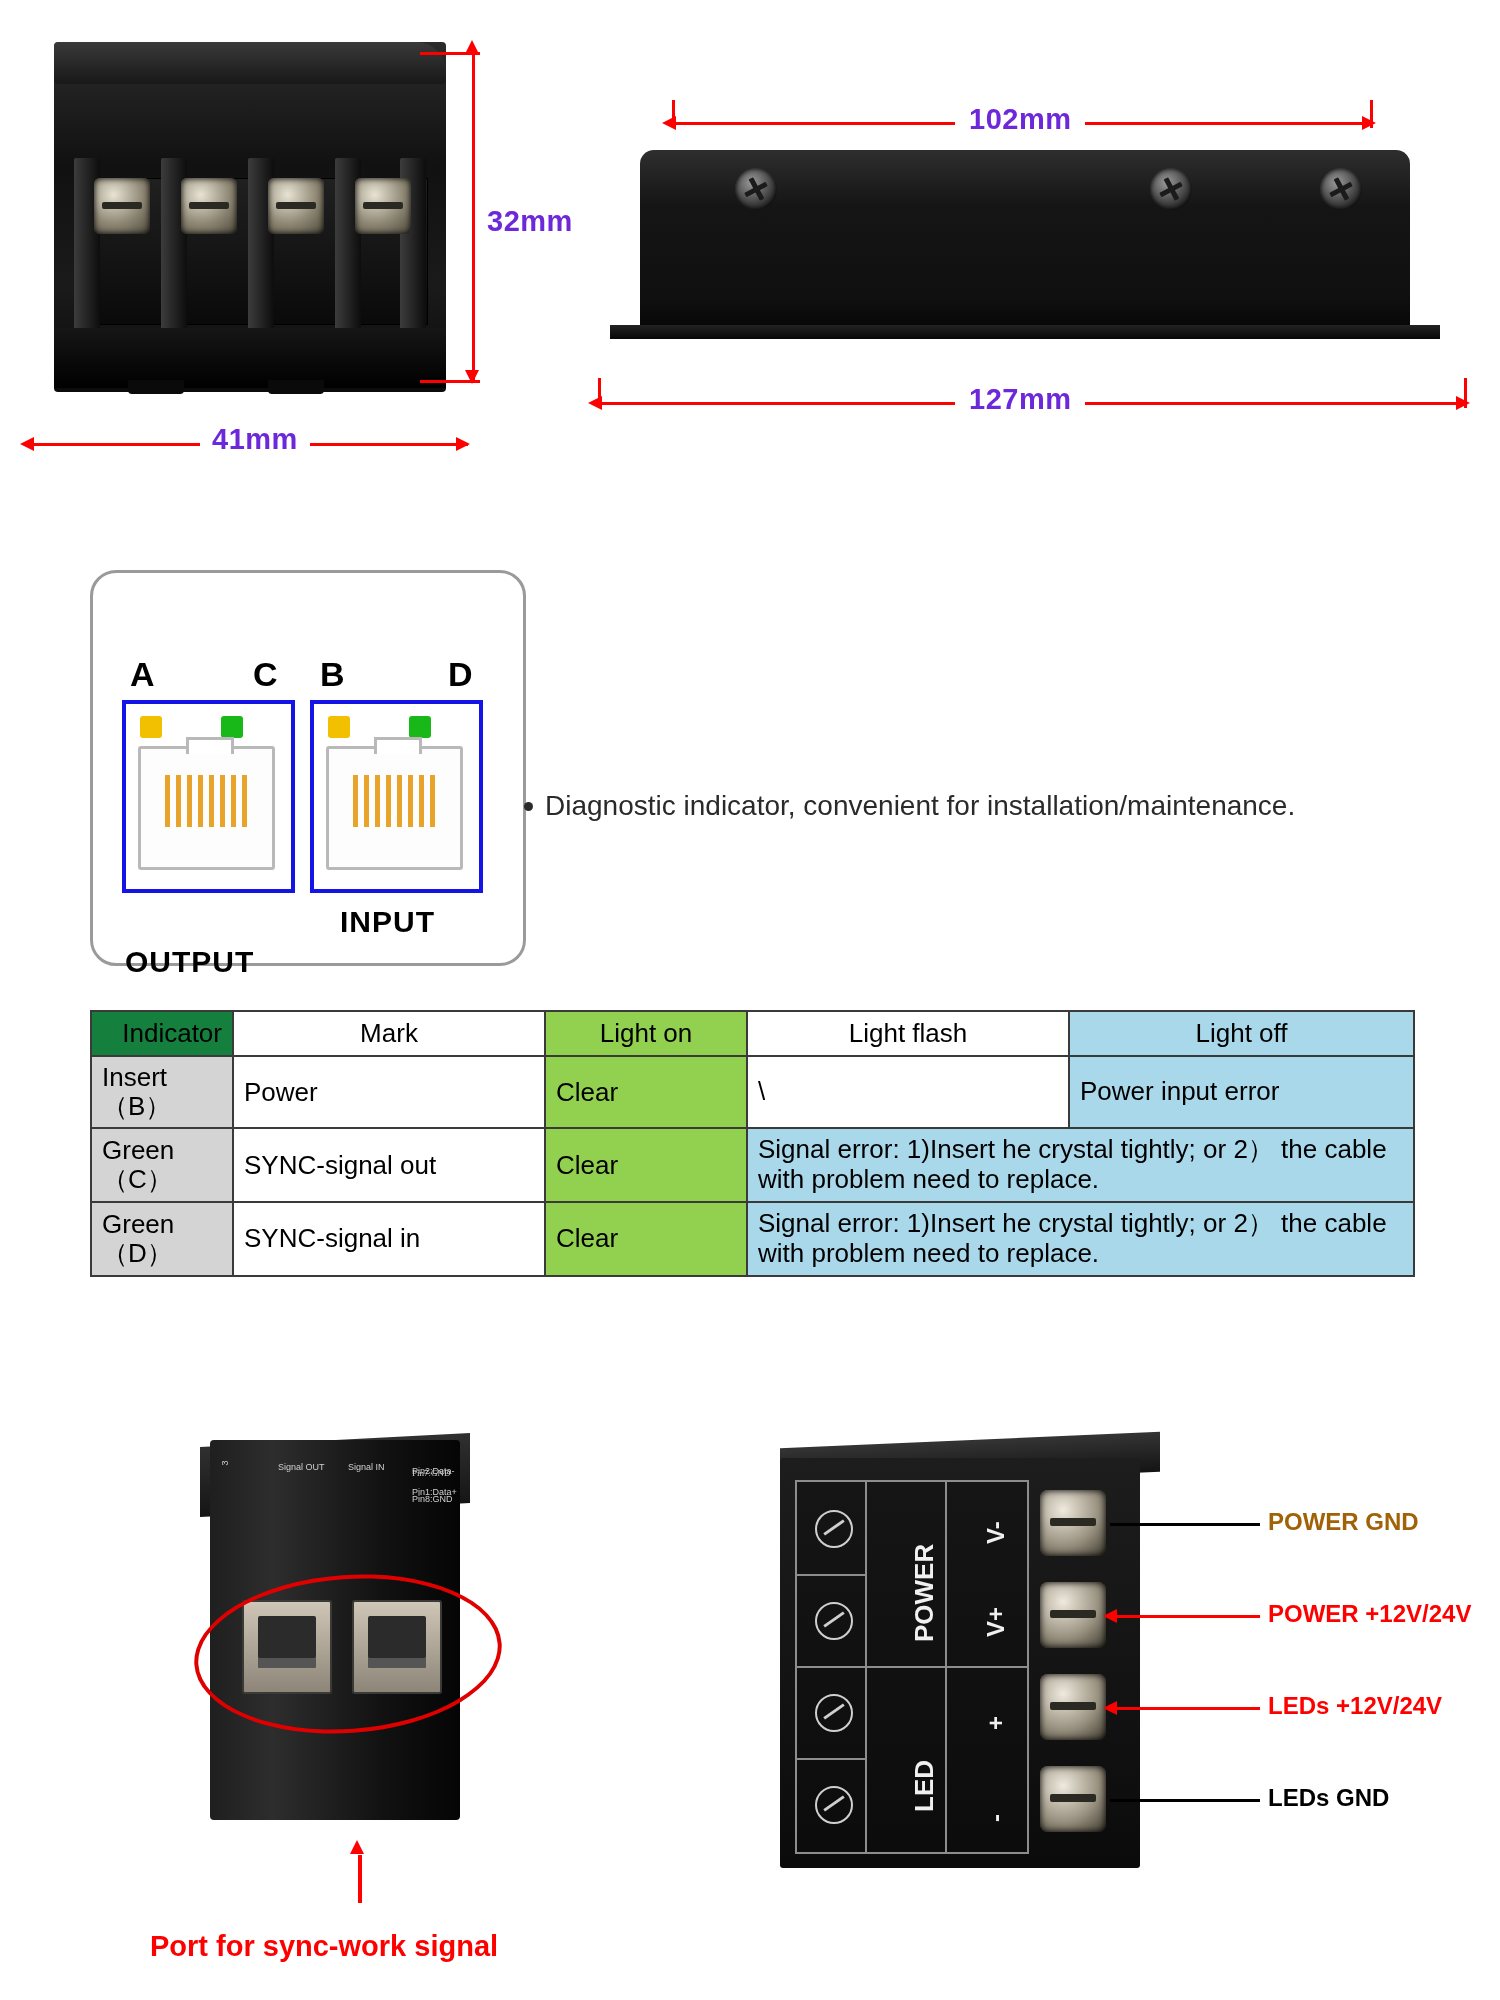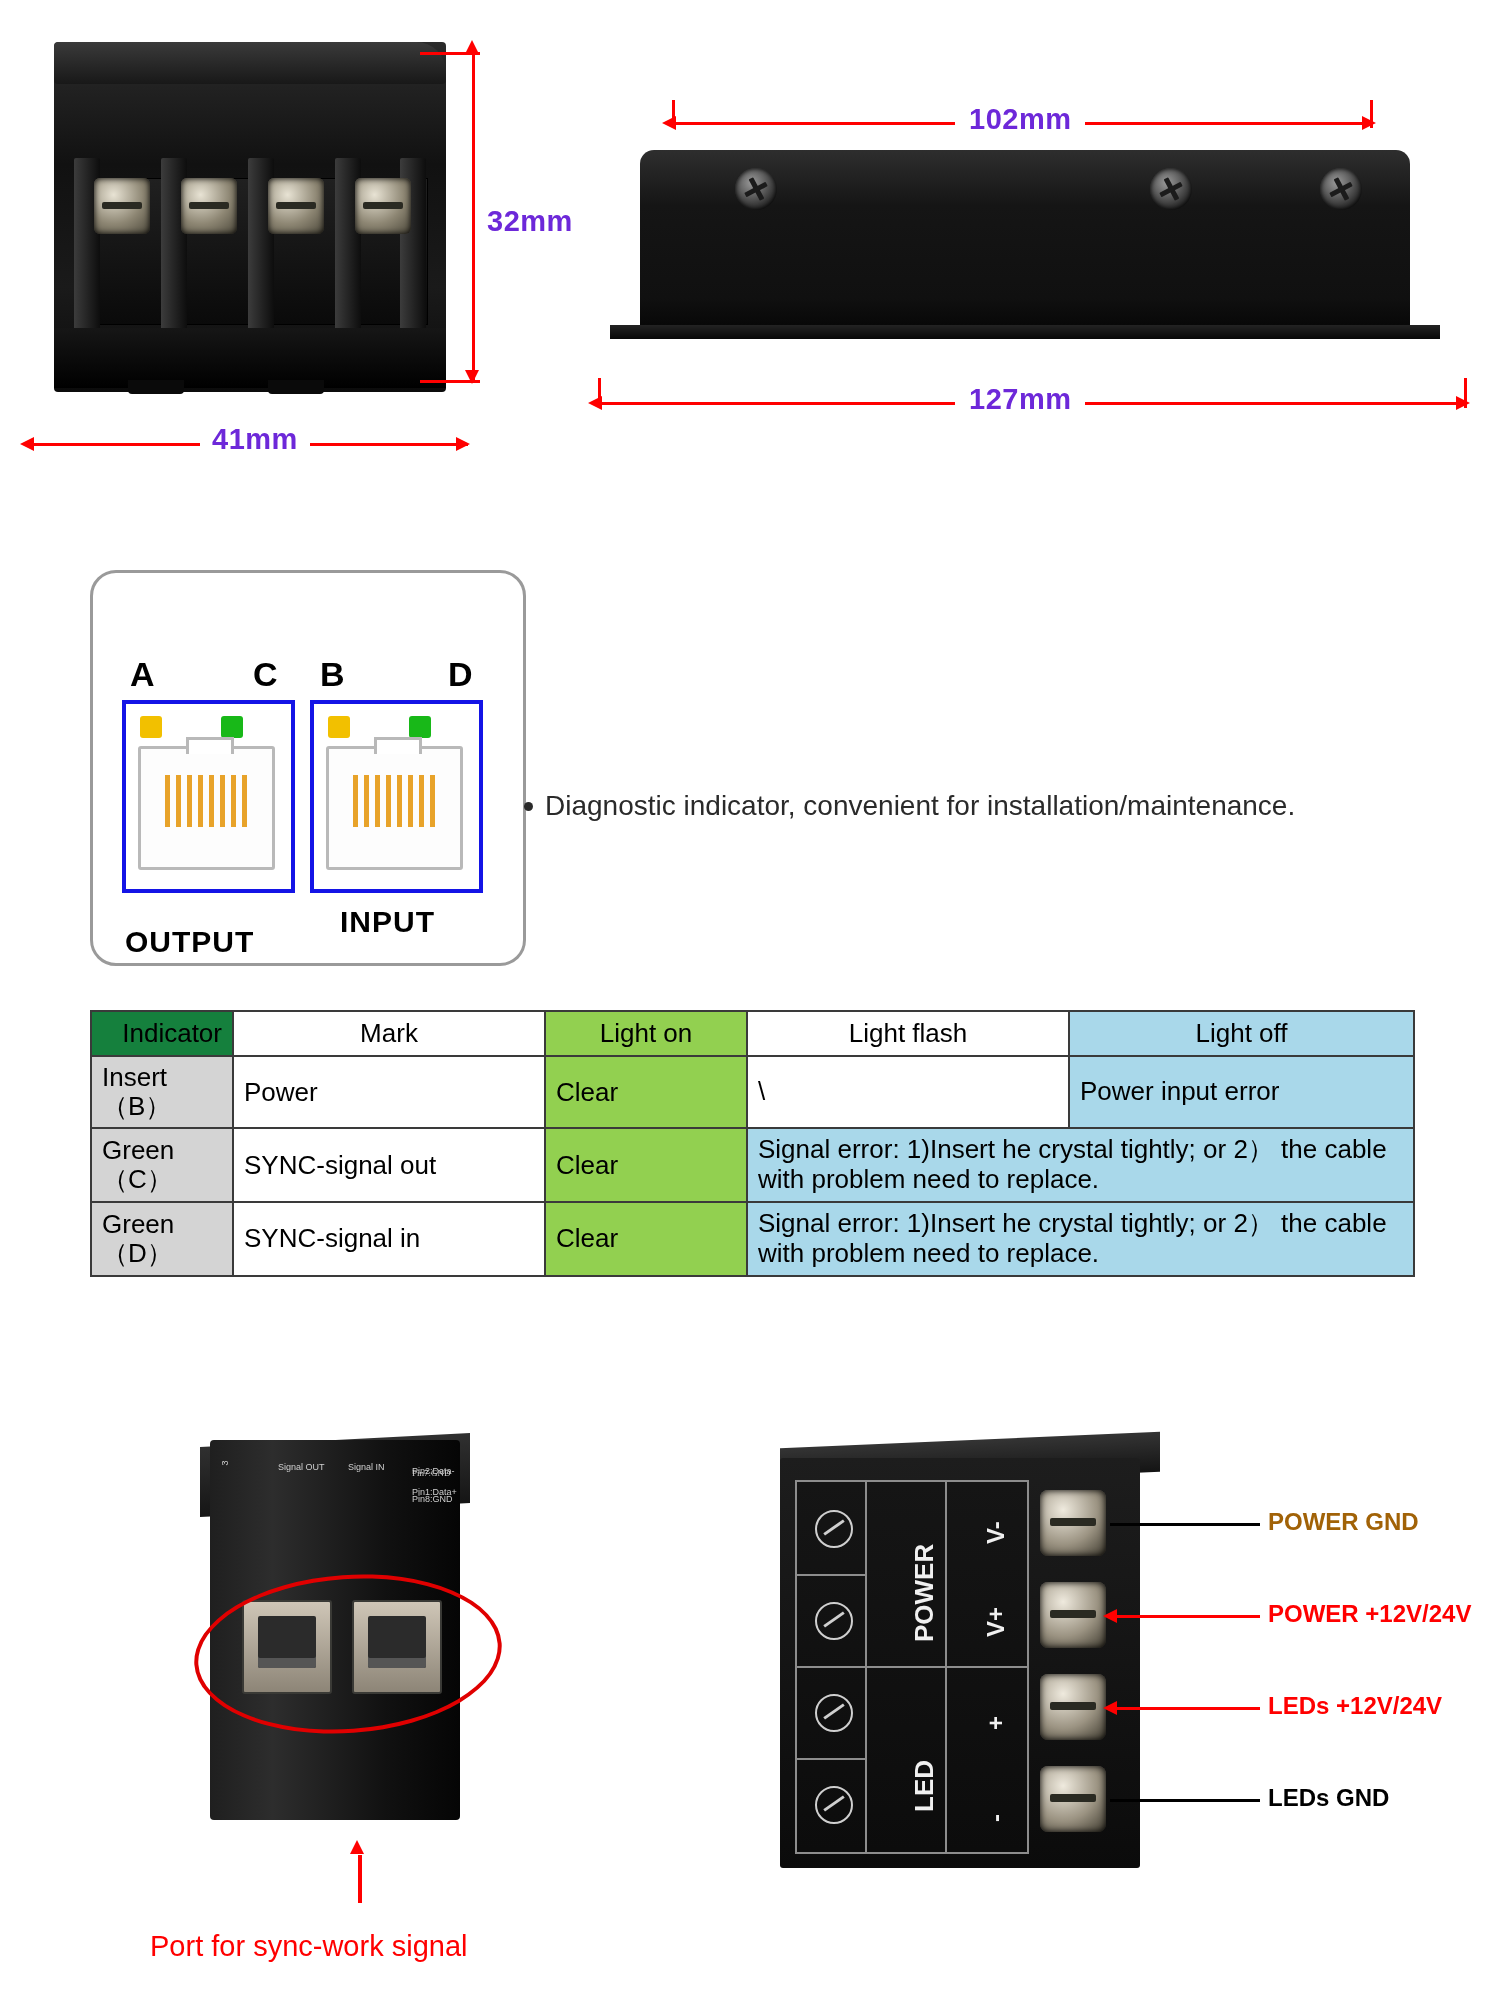--- a/index.html
+++ b/index.html
@@ -153,21 +153,21 @@
     background:#2b2b2b;border-radius:2px;
     box-shadow:inset 0 -10px 0 #555;
   }
   .p3-ellipse{
     position:absolute;left:14px;top:135px;width:300px;height:150px;
     border:4px solid #e00000;border-radius:50%;
     transform:rotate(-4deg);
   }
   .p3-silk{position:absolute;font-size:9px;color:#cfcfcf;}
   .sync-label{
-    position:absolute;left:150px;top:1930px;font-size:29px;font-weight:normal;color:#ff0000;
+    position:absolute;left:150px;top:1930px;font-size:29px;font-weight:bold;color:#ff0000;
   }
 
   
   .photo4{left:760px;top:1440px;width:500px;height:440px;}
   .p4-body{
     position:absolute;left:20px;top:18px;width:360px;height:410px;
     background:linear-gradient(180deg,#1d1d1d,#0b0b0b);
     border-radius:3px;
   }
   .p4-top{
@@ -304,21 +304,21 @@
       <div class="rj-pin" style="left:22px;"></div>
         <div class="rj-pin" style="left:33px;"></div>
       <div class="rj-pin" style="left:44px;"></div>
         <div class="rj-pin" style="left:55px;"></div>
       <div class="rj-pin" style="left:66px;"></div>
         <div class="rj-pin" style="left:77px;"></div>
     </div>
   </div>
 </div>
 
-<div class="abs rj-caption" style="left:125px;top:925px;">OUTPUT</div>
+<div class="abs rj-caption" style="left:125px;top:945px;">OUTPUT</div>
 <div class="abs rj-caption" style="left:340px;top:905px;">INPUT</div>
 
 <div class="bullet-dot"></div>
 <div class="bullet-text">Diagnostic indicator, convenient for installation/maintenance.</div>
 
 <table class="indtable">
   <tbody>
       <tr>
     <th class="th-plain" style="width:120px;">Indicator</th>
     <th class="th-white" style="width:290px;">Mark</th>

